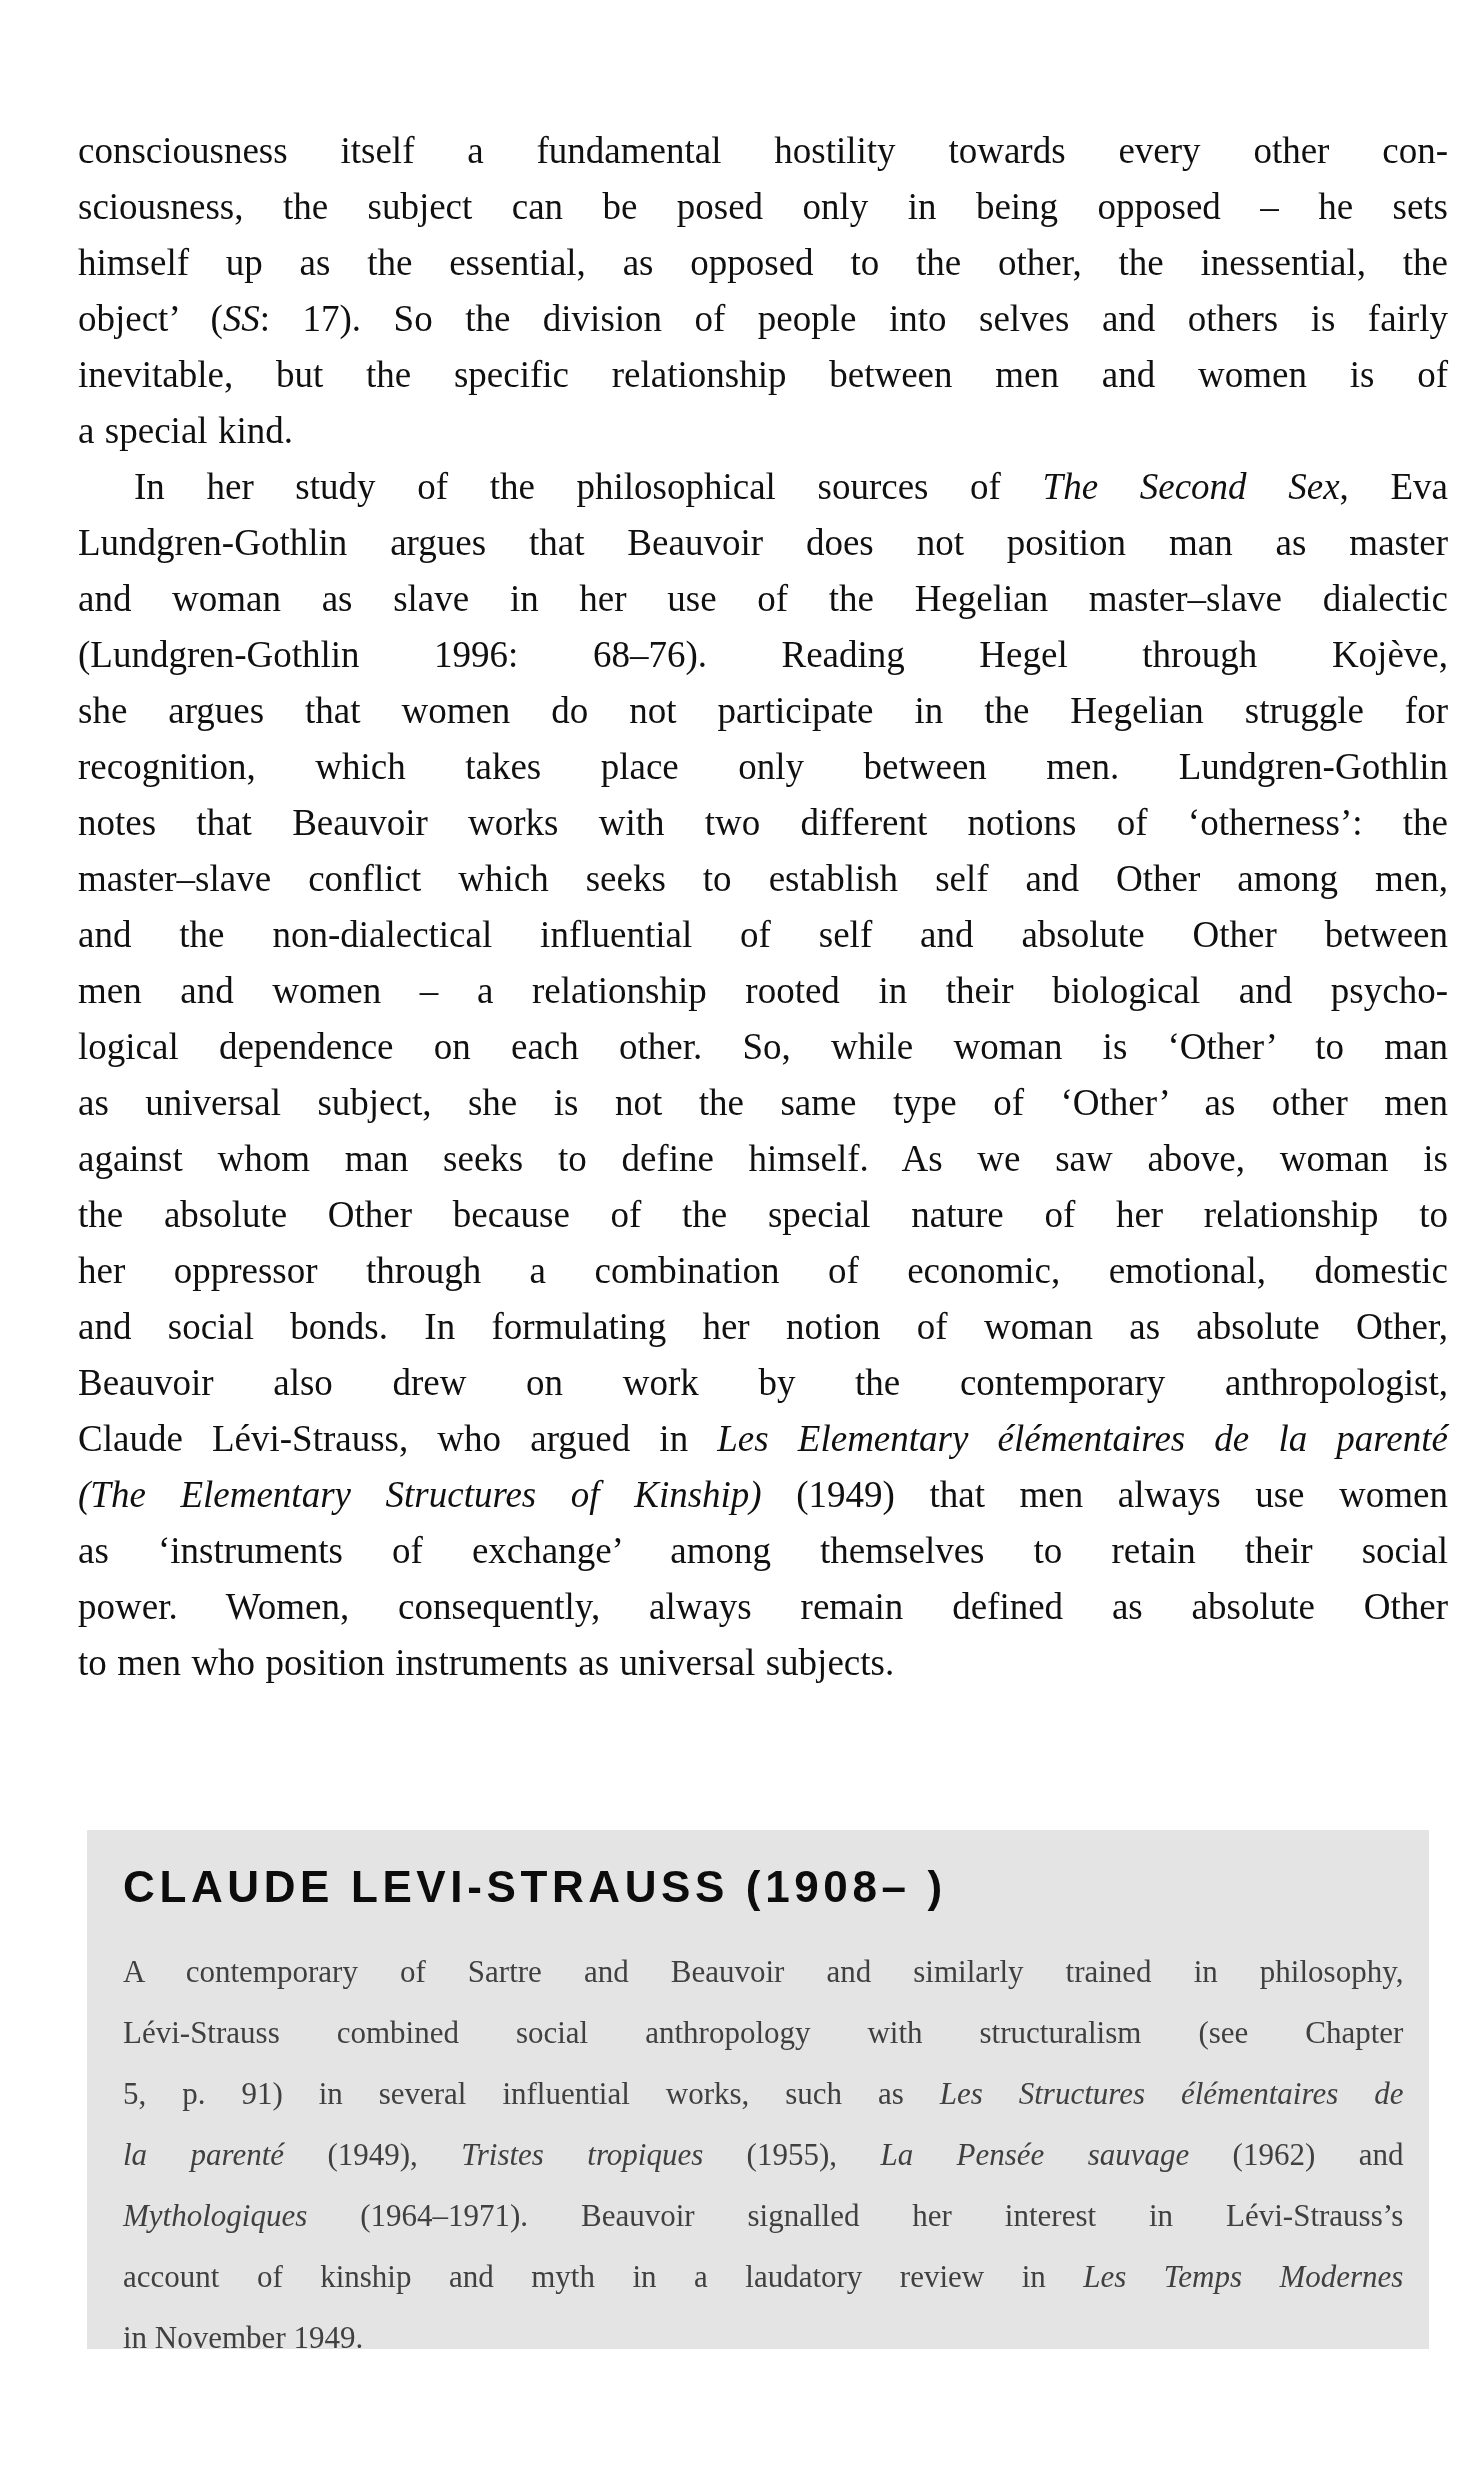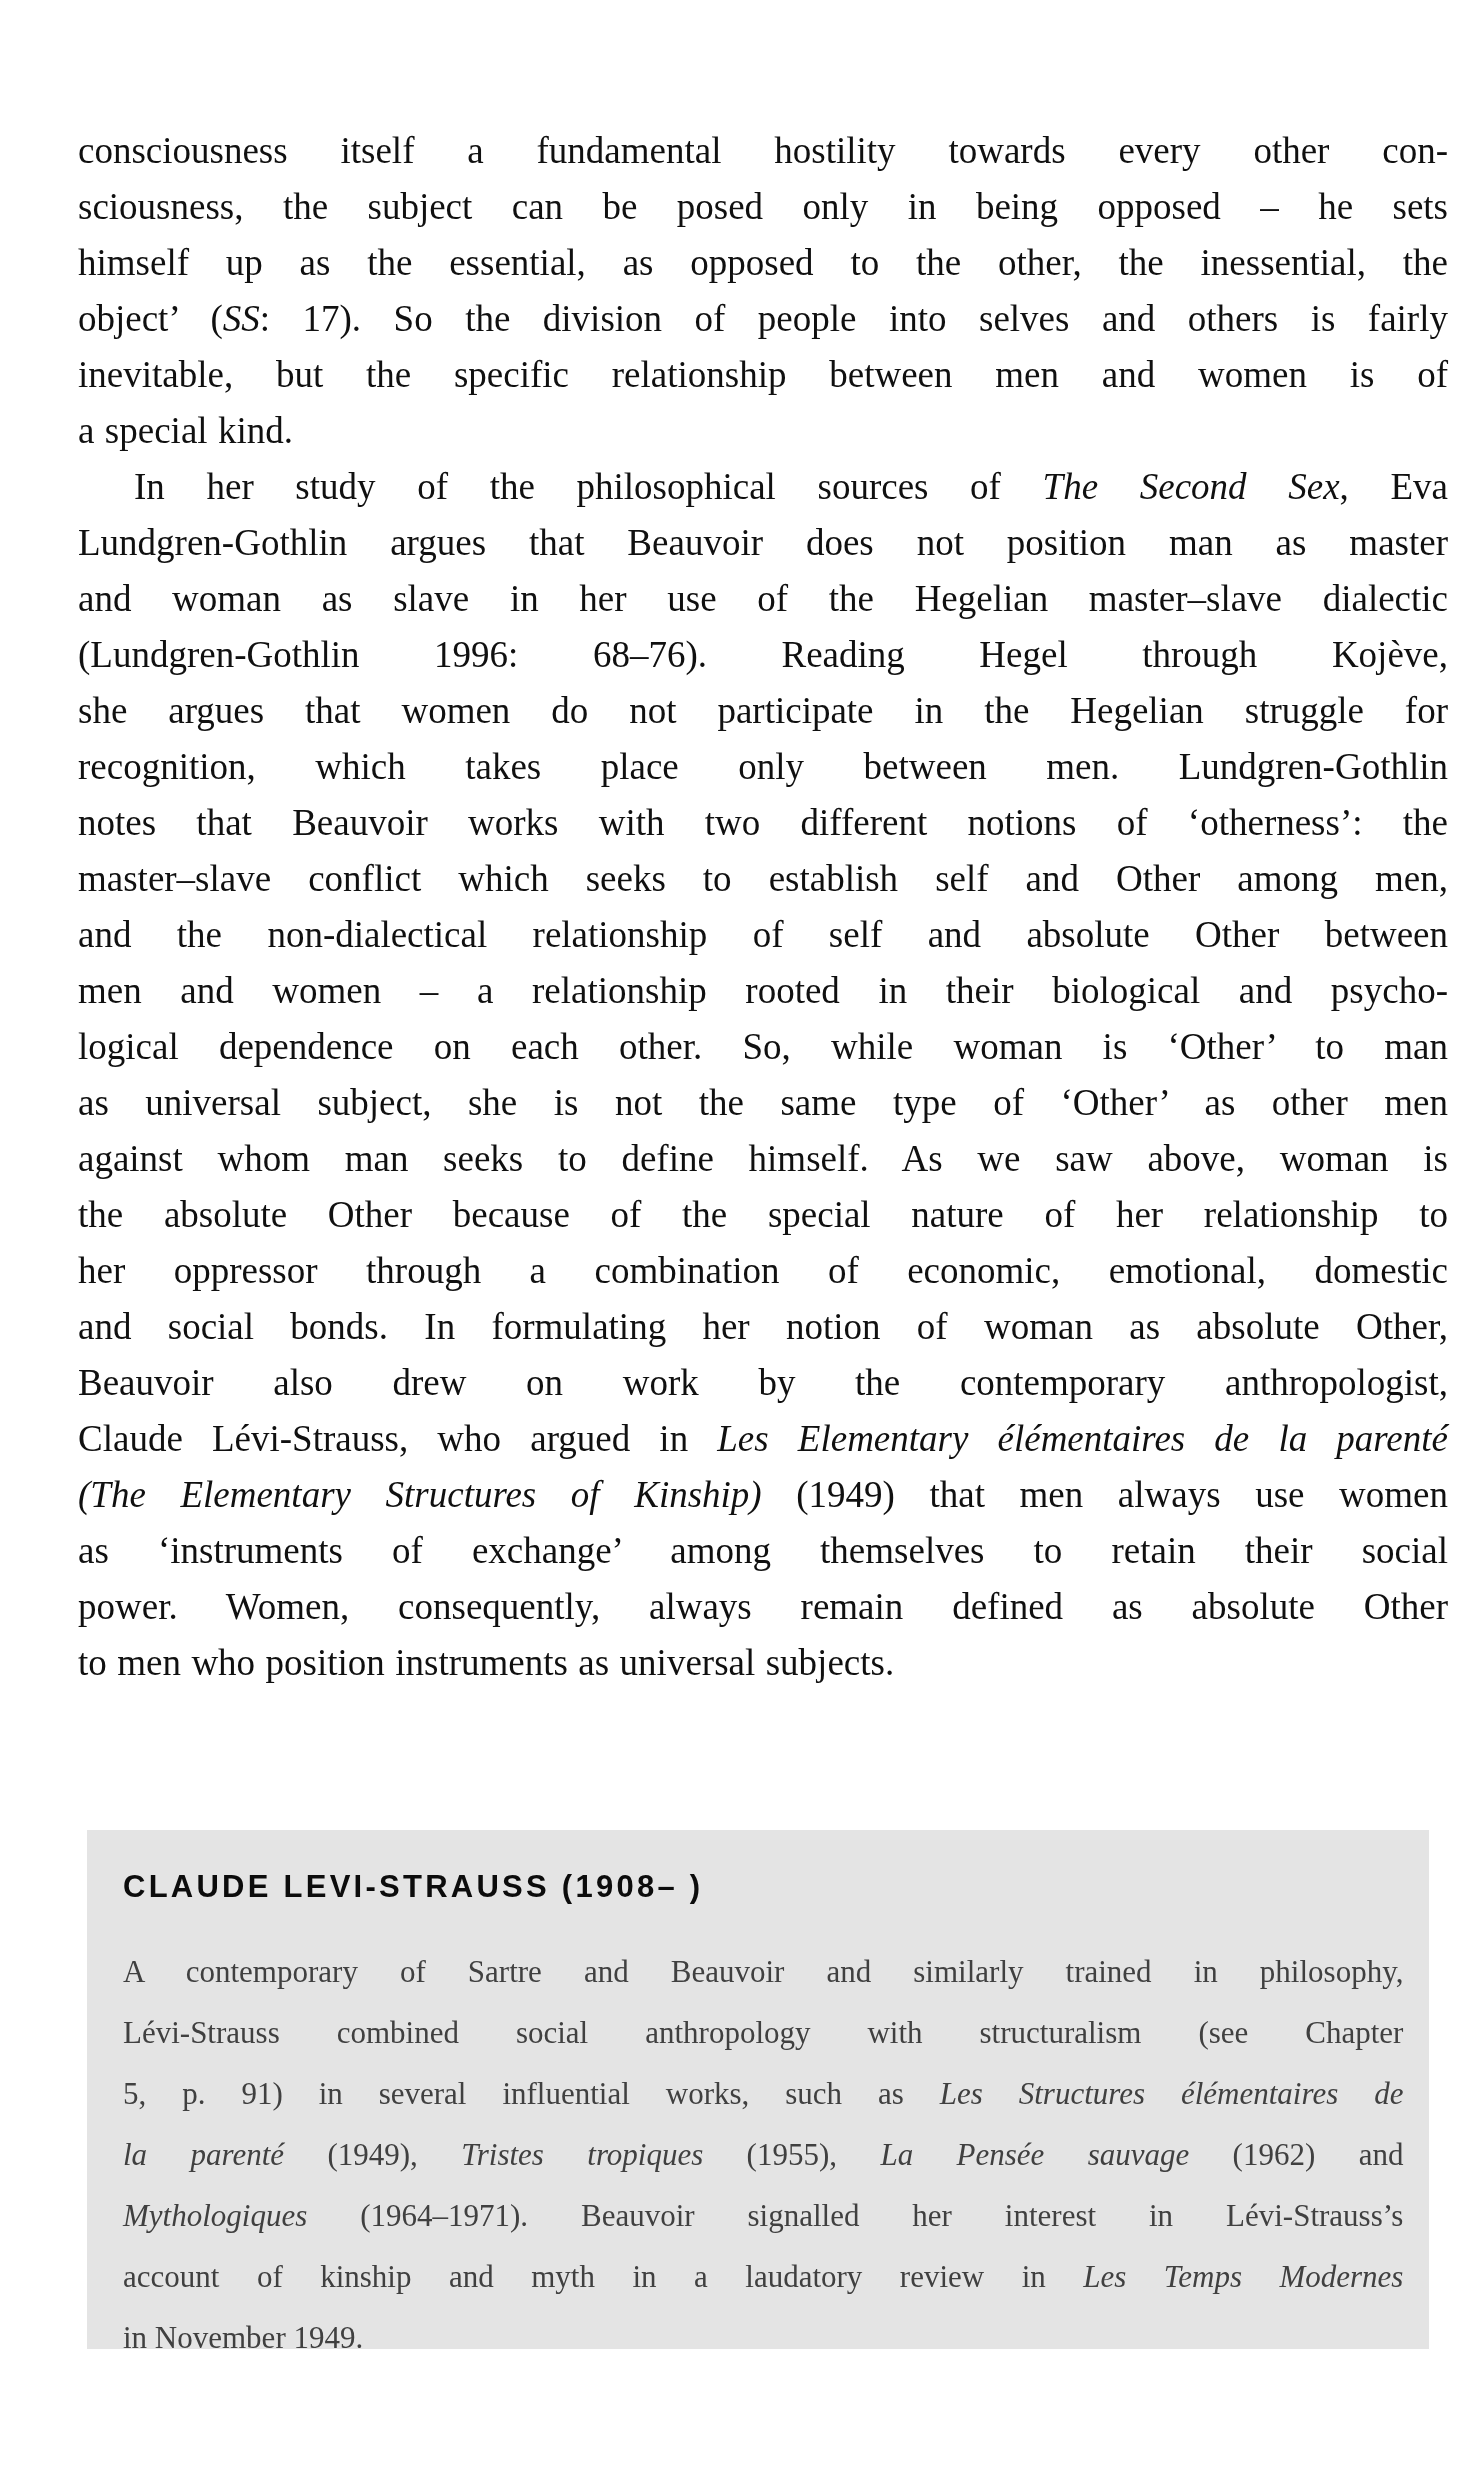--- a/index.html
+++ b/index.html
@@ -45,21 +45,21 @@
     width: 1342px;
     height: 544px;
     background: var(--box-bg, #e4e4e4);
     box-sizing: border-box;
     padding: 29px 25.6px 0 36px;
   }
   .box-heading {
     margin: 0 0 27px 0;
     font-family: "Liberation Sans", sans-serif;
     font-weight: 700;
-    font-size: 31px;
+    font-size: 44px;
     line-height: 55px;
     letter-spacing: 0.105em;
     color: #0c0c0c;
     white-space: nowrap;
   }
   .box-body .line {
     font-family: Liberation Serif, serif;
     font-size: 31px;
     line-height: 61px;
     color: #404040;
@@ -111,21 +111,21 @@
       </div>
     <div class="para para-indent">
         <div class="line">In her study of the philosophical sources of <i>The Second Sex</i>, Eva</div>
         <div class="line">Lundgren-Gothlin argues that Beauvoir does not position man as master</div>
         <div class="line">and woman as slave in her use of the Hegelian master–slave dialectic</div>
         <div class="line">(Lundgren-Gothlin 1996: 68–76). Reading Hegel through Kojève,</div>
         <div class="line">she argues that women do not participate in the Hegelian struggle for</div>
         <div class="line">recognition, which takes place only between men. Lundgren-Gothlin</div>
         <div class="line">notes that Beauvoir works with two different notions of ‘otherness’: the</div>
         <div class="line">master–slave conflict which seeks to establish self and Other among men,</div>
-        <div class="line">and the non-dialectical relationship of self and absolute Other between</div>
+        <div class="line">and the non-dialectical influential of self and absolute Other between</div>
         <div class="line">men and women – a relationship rooted in their biological and psycho-</div>
         <div class="line">logical dependence on each other. So, while woman is ‘Other’ to man</div>
         <div class="line">as universal subject, she is not the same type of ‘Other’ as other men</div>
         <div class="line">against whom man seeks to define himself. As we saw above, woman is</div>
         <div class="line">the absolute Other because of the special nature of her relationship to</div>
         <div class="line">her oppressor through a combination of economic, emotional, domestic</div>
         <div class="line">and social bonds. In formulating her notion of woman as absolute Other,</div>
         <div class="line">Beauvoir also drew on work by the contemporary anthropologist,</div>
         <div class="line">Claude Lévi-Strauss, who argued in <i>Les Elementary élémentaires de la parenté</i></div>
         <div class="line"><i>(The Elementary Structures of Kinship)</i> (1949) that men always use women</div>

